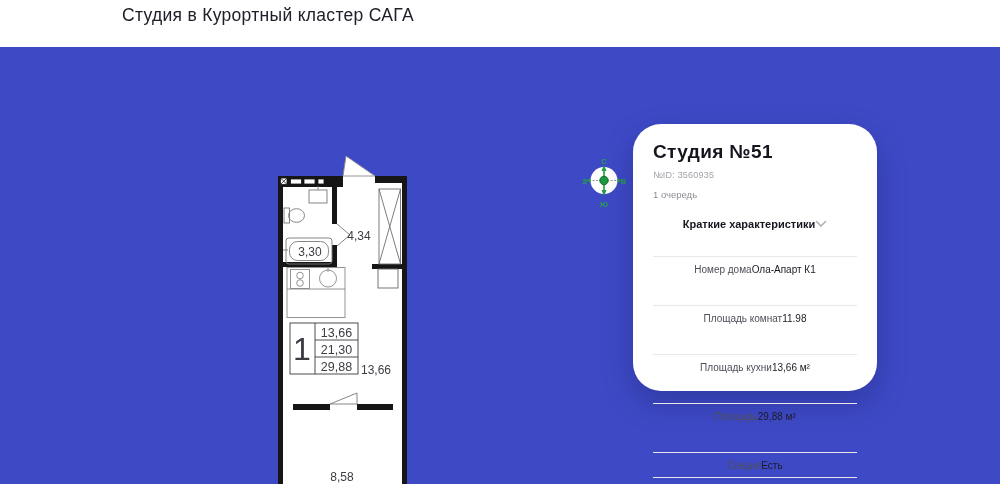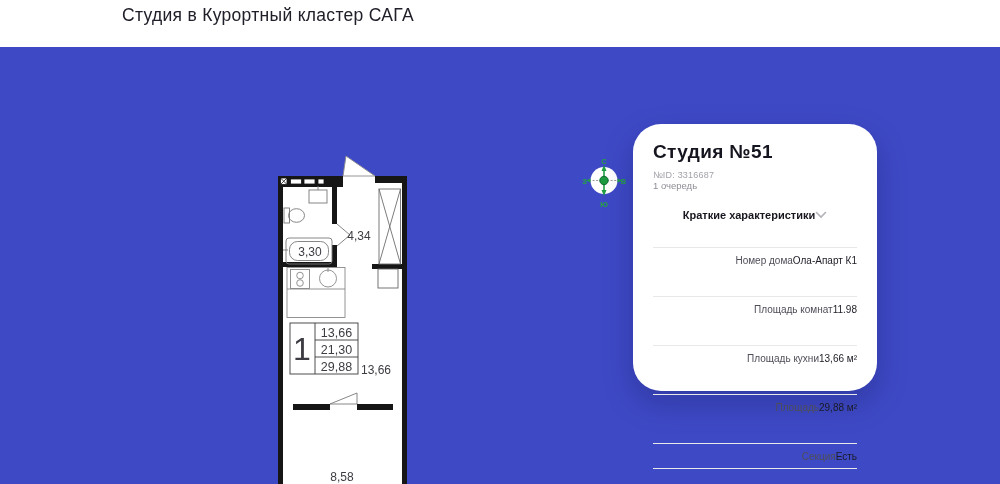--- a/index.html
+++ b/index.html
@@ -25,28 +25,28 @@
   .compass text{font-family:"Liberation Sans","DejaVu Sans",sans-serif;font-weight:bold;}
   
   .card{
     position:absolute;left:633px;top:77px;width:244px;height:267px;background:#ffffff;
     box-sizing:border-box;padding:17px 20px 0 20px;
     box-shadow:0 12px 30px rgba(10,14,60,.25);
     border-radius:28px;
   }
   .card-title{font-size:19px;font-weight:700;color:#15151f;letter-spacing:.4px;margin:0;}
   .card-id{margin-top:7px;font-size:9px;color:#a2a2aa;letter-spacing:.2px;}
-  .card-queue{font-size:9.5px;color:#8d8d95;}
+  .card-queue{margin-top:9px;font-size:9.5px;color:#8d8d95;}
   .section-row{
     margin-top:16px;display:flex;justify-content:center;align-items:center;height:16px;cursor:pointer;
   }
   .section-title{font-size:11px;font-weight:700;color:#17171f;}
   .rows{margin-top:5px;border-bottom:1px solid #e8e8eb;}
   .row{
-    height:24px;display:flex;justify-content:flex-end;align-items:center;
+    height:24px;display:flex;justify-content:center;align-items:center;
     border-top:1px solid #e8e8eb;
     margin-top:24px;
   }
   .rl{font-size:10px;color:#4e4e58;}
   .rv{font-size:10px;color:#1b1b24;}
 </style>
 </head>
 <body>
 
 <div class="header">
@@ -147,21 +147,21 @@
     <polygon points="24,42 21.5,36 26.5,36" fill="#1f9e43"></polygon>
     <circle cx="24" cy="26.5" r="4.2" fill="#1d9a40" stroke="#0c6b2c" stroke-width="1"></circle>
     <text x="24" y="10" text-anchor="middle" font-size="7.5" fill="#27a244">С</text>
     <text x="24" y="52.5" text-anchor="middle" font-size="7.5" fill="#27a244">Ю</text>
     <text x="4.5" y="29.5" text-anchor="middle" font-size="7.5" fill="#27a244">З</text>
     <text x="43.5" y="29.5" text-anchor="middle" font-size="7.5" fill="#27a244">В</text>
   </svg>
 
   <div class="card">
     <h1 class="card-title">Студия №51</h1>
-    <div class="card-id">№ID: 3316687</div>
+    <div class="card-id">№ID: 3560935</div>
     <div class="card-queue">1 очередь</div>
 
     <div class="section-row">
       <span class="section-title">Краткие характеристики</span>
       <svg width="12" height="8" viewBox="0 0 12 8">
         <path d="M1.5 1.5 L6 6 L10.5 1.5" fill="none" stroke="#b2b2b8" stroke-width="1.6" stroke-linecap="round"></path>
       </svg>
     </div>
 
     <div class="rows">

